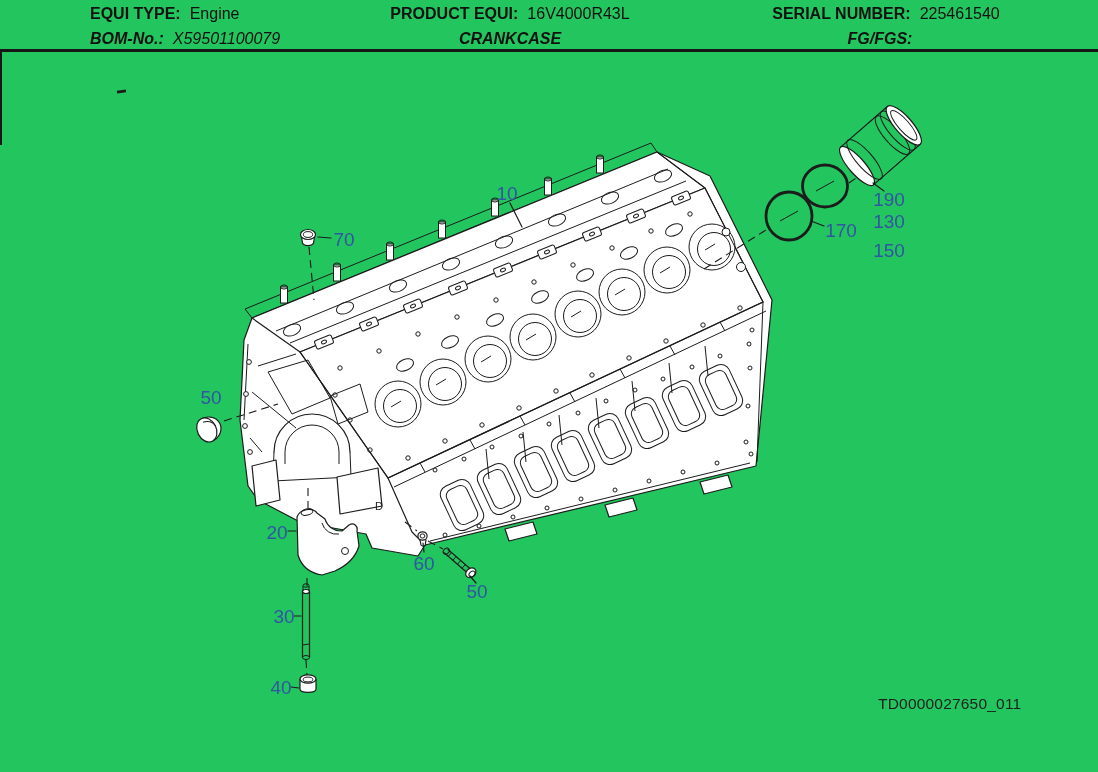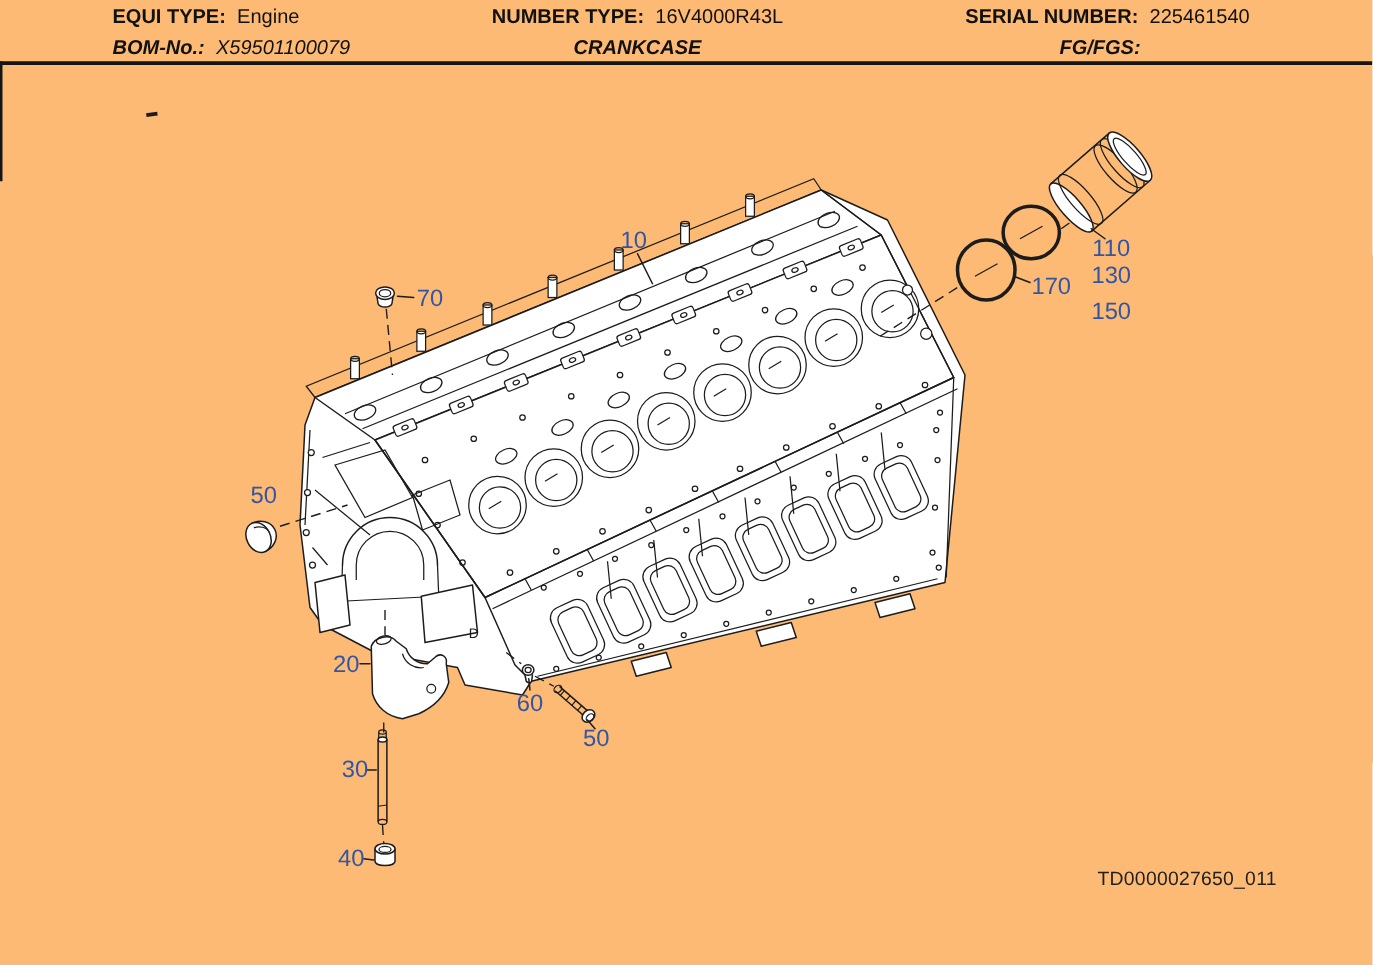--- a/index.html
+++ b/index.html
@@ -1,16 +1,16 @@
 <!DOCTYPE html>
 <html><head>
 <meta charset="utf-8">
 <style>
   html,body{margin:0;padding:0;background:#fff;}
-  .page{position:relative;width:1098px;height:772px;background:#fdba74;overflow:hidden;
+  .page{position:relative;width:1098px;height:772px;background:#22c55e;overflow:hidden;
         font-family:"Liberation Sans",sans-serif;color:#111;}
   .hcell{position:absolute;white-space:nowrap;font-size:16px;top:5px;}
   .hcell.r2{top:30px;font-style:italic;}
   .hcell .lbl{font-weight:700;}
   .hcell .val{font-weight:400;margin-left:9px;}
   .center{transform:translateX(-50%);}
   .rule{position:absolute;left:0;top:49px;width:1098px;height:3px;background:#161616;}
   .left-edge{position:absolute;left:0;top:49px;width:2px;height:96px;background:#161616;}
   .tick-artifact{position:absolute;left:117px;top:90px;width:9px;height:3px;background:#1c1c1c;transform:rotate(-8deg);}
   .callout{position:absolute;transform:translate(-50%,-50%);font-size:19px;line-height:1;
@@ -28,21 +28,21 @@
 </head>
 <body>
 
 <div class="page">
 
   <div>
     <div class="hcell" style="left:90px">
       <span class="lbl">EQUI TYPE:</span><span class="val">Engine</span>
     </div>
     <div class="hcell center" style="left:510px">
-      <span class="lbl">NUMBER TYPE:</span><span class="val">16V4000R43L</span>
+      <span class="lbl">PRODUCT EQUI:</span><span class="val">16V4000R43L</span>
     </div>
     <div class="hcell center" style="left:886px">
       <span class="lbl">SERIAL NUMBER:</span><span class="val">225461540</span>
     </div>
     <div class="hcell r2" style="left:90px">
       <span class="lbl">BOM-No.:</span><span class="val">X59501100079</span>
     </div>
     <div class="hcell r2 center" style="left:510px">
       <span class="lbl">CRANKCASE</span>
     </div>
@@ -370,18 +370,18 @@
 
   <span class="callout" style="left:507px;top:193px">10</span>
   <span class="callout" style="left:344px;top:239px">70</span>
   <span class="callout" style="left:211px;top:397px">50</span>
   <span class="callout" style="left:277px;top:532px">20</span>
   <span class="callout" style="left:284px;top:616px">30</span>
   <span class="callout" style="left:281px;top:687px">40</span>
   <span class="callout" style="left:424px;top:563px">60</span>
   <span class="callout" style="left:477px;top:591px">50</span>
   <span class="callout" style="left:841px;top:230px">170</span>
-  <span class="callout" style="left:889px;top:199px">110</span>
+  <span class="callout" style="left:889px;top:199px">190</span>
   <span class="callout" style="left:889px;top:221px">130</span>
   <span class="callout" style="left:889px;top:250px">150</span>
 
   <div class="docnum">TD0000027650_011</div>
 </div>
 
 </body></html>

